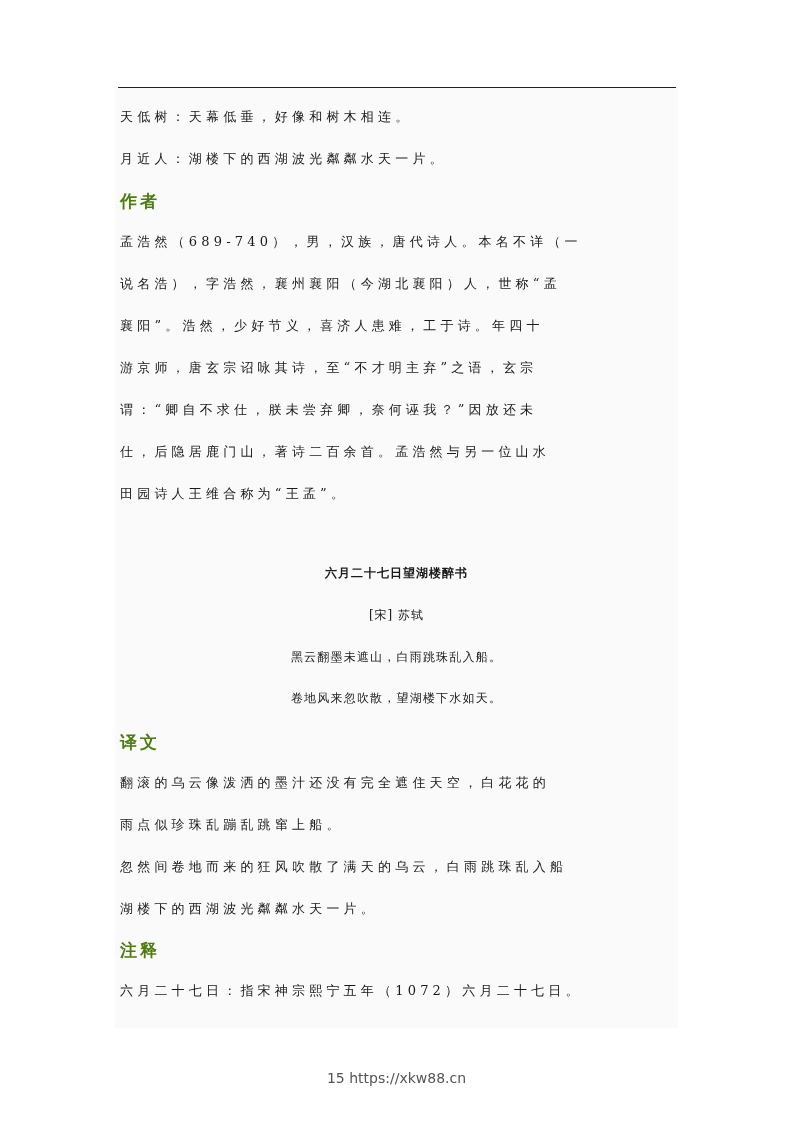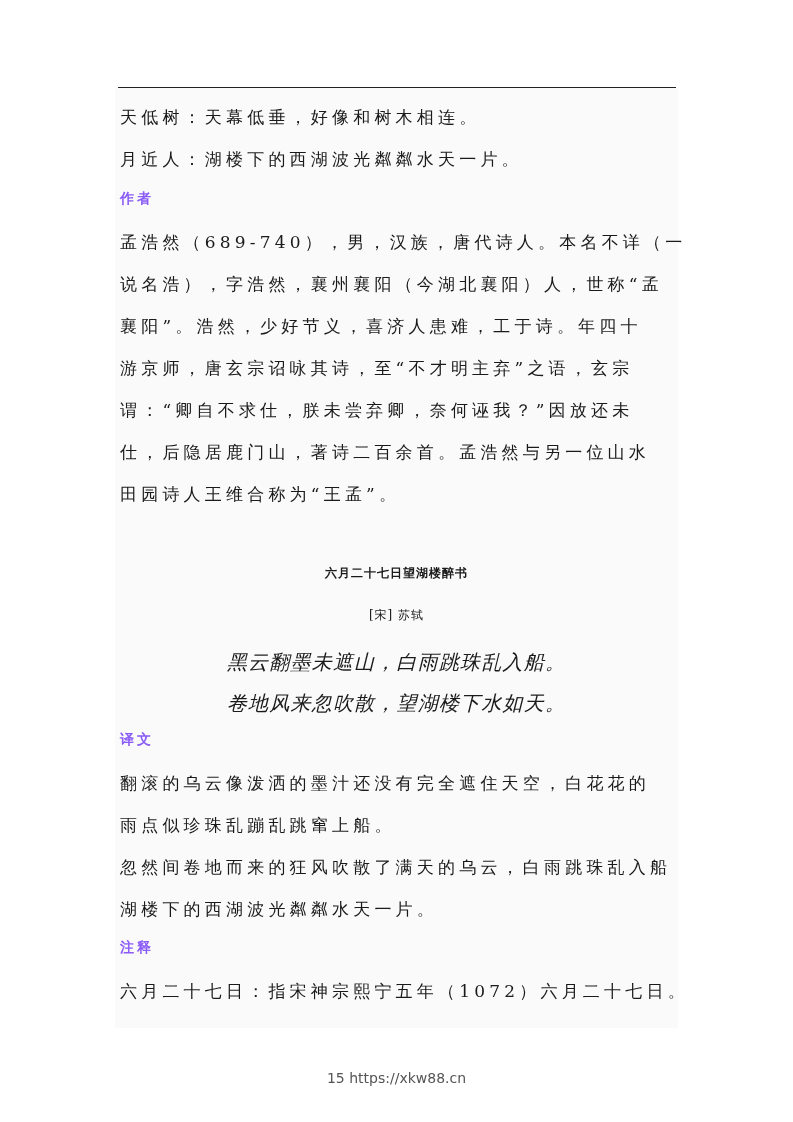--- a/index.html
+++ b/index.html
@@ -10,34 +10,34 @@
     }
     .content-bg {
       position: absolute; left: 115px; top: 88px; width: 563px; height: 940px;
       background: #fafafa;
     }
     .top-rule {
       position: absolute; left: 118px; top: 87px; width: 558px; height: 0;
       border-top: 1.3px solid #222;
     }
     .para {
-      position: absolute; left: 120px; width: 556px; font-size: 17px;
+      position: absolute; left: 120px; width: 556px; font-size: 13px;
       letter-spacing: 4.2px; white-space: nowrap; line-height: 20px;
     }
     .heading-red {
-      position: absolute; left: 120px; font-size: 14px; font-weight: bold;
-      color: #8b5cf6; letter-spacing: 3px;
+      position: absolute; left: 120px; font-size: 17px; font-weight: bold;
+      color: #4d7c0f; letter-spacing: 3px;
     }
     .center {
       position: absolute; left: 115px; width: 563px; text-align: center;
       white-space: nowrap;
     }
     .poem-title { font-size: 12px; font-weight: bold; letter-spacing: 1px; }
     .poem-author { font-size: 12px; letter-spacing: 1px; }
-    .poem-line { font-size: 20px; letter-spacing: 1.2px; font-style: italic; }
+    .poem-line { font-size: 12px; letter-spacing: 1.2px; }
     .footer {
       position: absolute; left: 0; width: 793px; top: 1070px; text-align: center;
       font-family: "DejaVu Sans", "Liberation Sans", sans-serif; font-size: 14px;
       color: #555;
     }
   </style>
 </head>
 <body>
 
 <div class="content-bg"></div>

